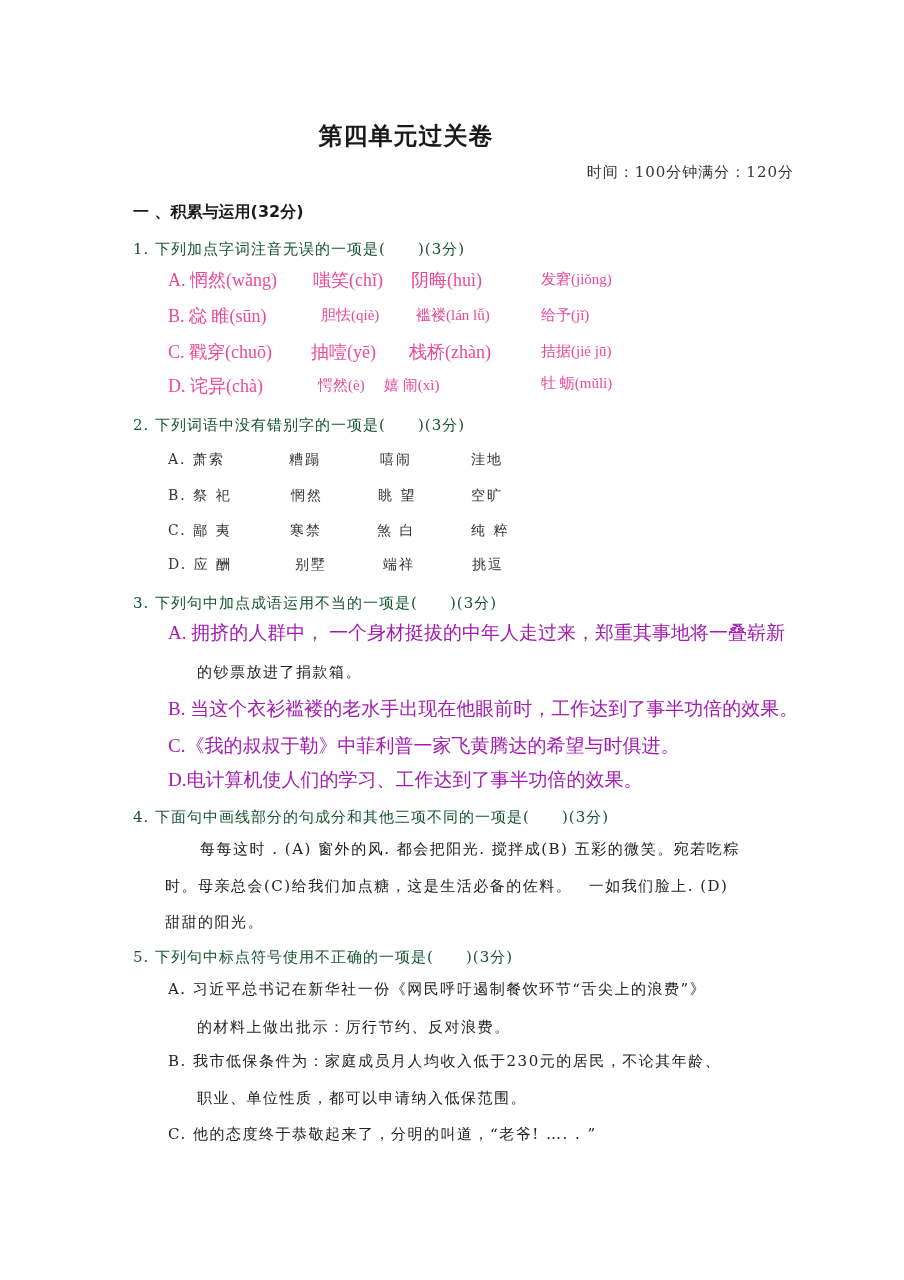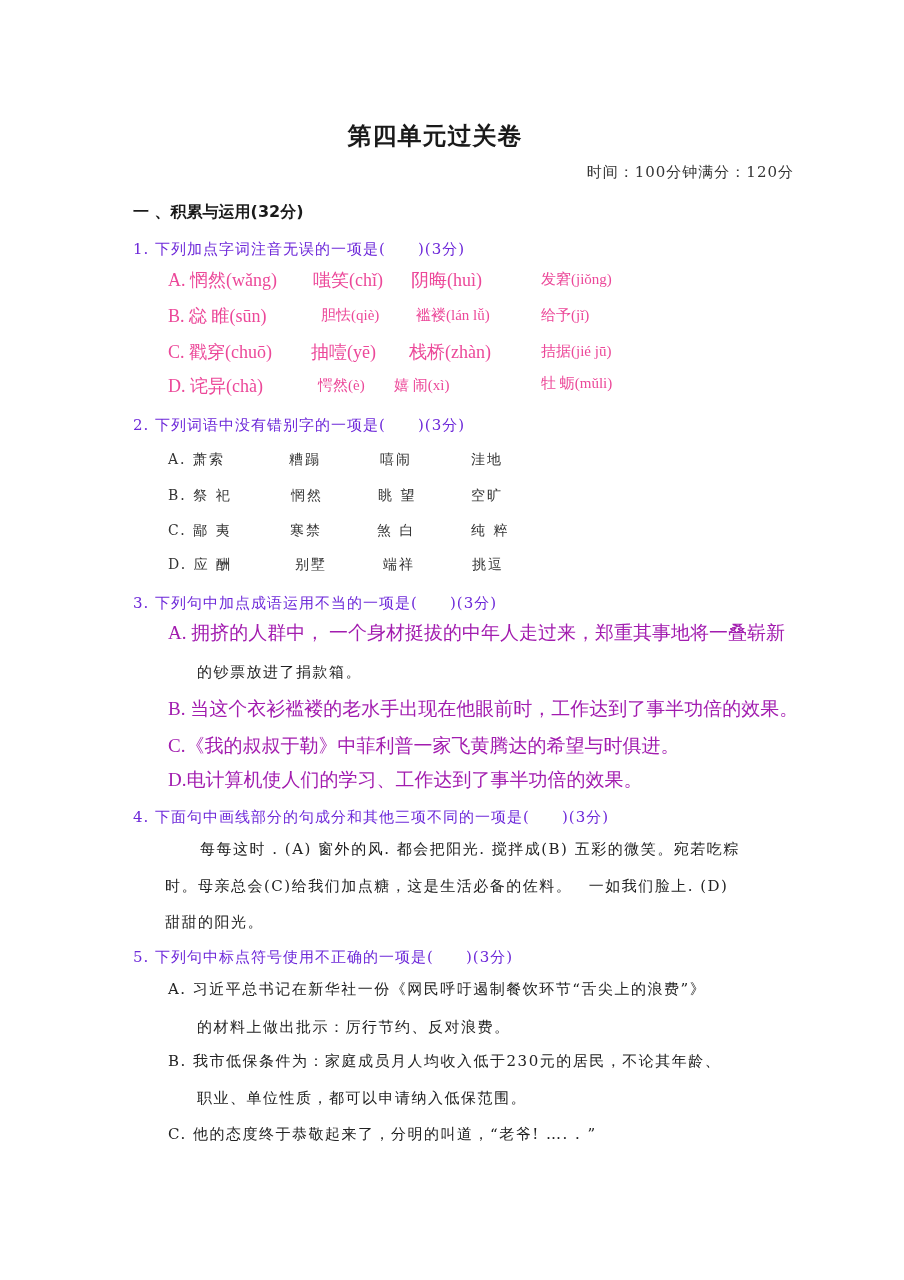--- a/index.html
+++ b/index.html
@@ -1,22 +1,22 @@
 <!DOCTYPE html>
 <html><head>
 <meta charset="utf-8">
 <style>
   html, body { margin:0; padding:0; background:#ffffff; }
   body { width:904px; height:1280px; position:relative; overflow:hidden; color:#1a1a1a;
          font-family:"DejaVu Serif", serif; }
   .abs { position:absolute; white-space:nowrap; }
-  .title { left:0; width:812px; top:120px; text-align:center; font-size:24px; font-weight:bold; letter-spacing:1px;padding-left:29px; }
+  .title { left:0; width:812px; top:120px; text-align:center; font-size:24px; font-weight:bold; letter-spacing:1px; }
   .meta { right:110px; top:163px; font-size:15px; color:#333; letter-spacing:1px; }
   .section { left:133px; top:202px; font-size:16px; font-weight:bold; font-family:"DejaVu Sans", sans-serif; }
-  .q { left:133px; font-size:15px; color:#6d28d9; letter-spacing:1px; }
+  .q { left:133px; font-size:15px; color:#14532d; letter-spacing:1px; }
   .opt-big { font-size:18px; font-family:"Liberation Serif", serif; color:#ec4899; }
   .opt-sm { font-size:15px; font-family:"Liberation Serif", serif; color:#ec4899; }
   .opt-mid { font-size:14px; color:#333; letter-spacing:2px; }
   .para { font-size:15px; color:#222; letter-spacing:1.5px; }
   .para-big { font-size:18px; font-family:"Liberation Serif", serif; color:#a21caf; letter-spacing:0; }
   .ul { text-underline-offset:4px; }
   .cell { position:absolute; white-space:nowrap; }
 </style>
 </head>
 <body>
@@ -37,21 +37,21 @@
   <div class="cell opt-sm" style="left:416px;top:306px;">褴褛(lán lǚ)</div>
   <div class="cell opt-sm" style="left:541px;top:306px;">给予(jǐ)</div>
 
   <div class="cell opt-big" style="left:168px;top:340px;">C. 戳穿(chuō)</div>
   <div class="cell opt-big" style="left:311px;top:340px;">抽噎(yē)</div>
   <div class="cell opt-big" style="left:409px;top:340px;">栈桥(zhàn)</div>
   <div class="cell opt-sm" style="left:541px;top:342px;">拮据(jié jū)</div>
 
   <div class="cell opt-big" style="left:168px;top:374px;">D. 诧异(chà)</div>
   <div class="cell opt-sm" style="left:318px;top:376px;">愕然(è)</div>
-  <div class="cell opt-sm" style="left:394px;top:376px;text-align:right;">嬉 闹(xì)</div>
+  <div class="cell opt-sm" style="left:384px;top:376px;text-align:right;">嬉 闹(xì)</div>
   <div class="cell opt-sm" style="left:541px;top:374px;">牡 蛎(mǔli)</div>
 </div>
 
 <div class="abs q" style="top:416px;">2. 下列词语中没有错别字的一项是(　　)(3分)</div>
 <div>
   <div class="cell opt-mid" style="left:168px;top:451px;">A.  萧索</div>
   <div class="cell opt-mid" style="left:289px;top:451px;">糟蹋</div>
   <div class="cell opt-mid" style="left:380px;top:451px;">嘻闹</div>
   <div class="cell opt-mid" style="left:471px;top:451px;">洼地</div>
 

